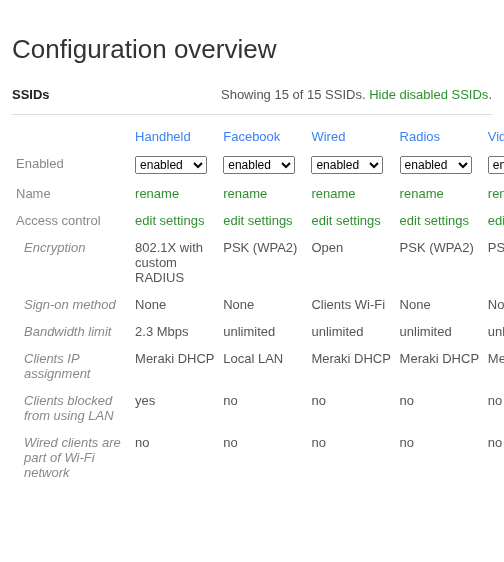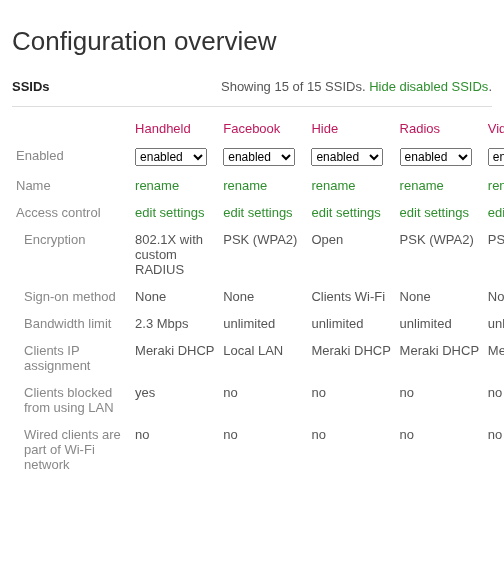--- a/index.html
+++ b/index.html
@@ -9,21 +9,21 @@
     font-family: "Helvetica Neue", Helvetica, Arial, sans-serif;
     font-size: 13px;
     color: #555;
     background: #fff;
     width: 504px;
   }
   h1.page-title {
     font-size: 26px;
     font-weight: 300;
     color: #333;
-    margin: 8px 0 22px 0;
+    margin: 16px 0 22px 0;
   }
   .subhead-row {
     display: flex;
     justify-content: space-between;
     align-items: flex-start;
     margin-bottom: 12px;
   }
   .subhead-row .ssids {
     font-weight: bold;
     color: #222;
@@ -48,29 +48,30 @@
     table-layout: fixed;
   }
   table.config th, table.config td {
     text-align: left;
     vertical-align: top;
     padding: 6px 4px;
     font-size: 13px;
   }
   table.config th {
     font-weight: 400;
-    color: #be185d;
+    color: #3b82f6;
   }
   col.labelcol { width: 108px; }
   col.ssidcol  { width: 80px; }
   .rowlabel {
     color: #888;
   }
   .indent .rowlabel {
     padding-left: 12px;
+    font-style: italic;
   }
   select.enabled-select {
     font-size: 12px;
     width: 72px;
   }
   .wrapcell { word-wrap: break-word; margin-left: 44px; }
 </style>
 </head>
 <body>
 
@@ -93,21 +94,21 @@
       <col class="ssidcol">
       <col class="ssidcol">
       <col class="ssidcol">
   </colgroup>
 
   <tbody>
       <tr>
     <th></th>
     <th>Handheld</th>
     <th>Facebook</th>
-    <th>Hide</th>
+    <th>Wired</th>
     <th>Radios</th>
     <th>Video</th>
   </tr>
 
   <tr>
     <td class="rowlabel">Enabled</td>
     <td><select class="enabled-select"><option>enabled</option></select></td>
     <td><select class="enabled-select"><option>enabled</option></select></td>
     <td><select class="enabled-select"><option>enabled</option></select></td>
     <td><select class="enabled-select"><option>enabled</option></select></td>

